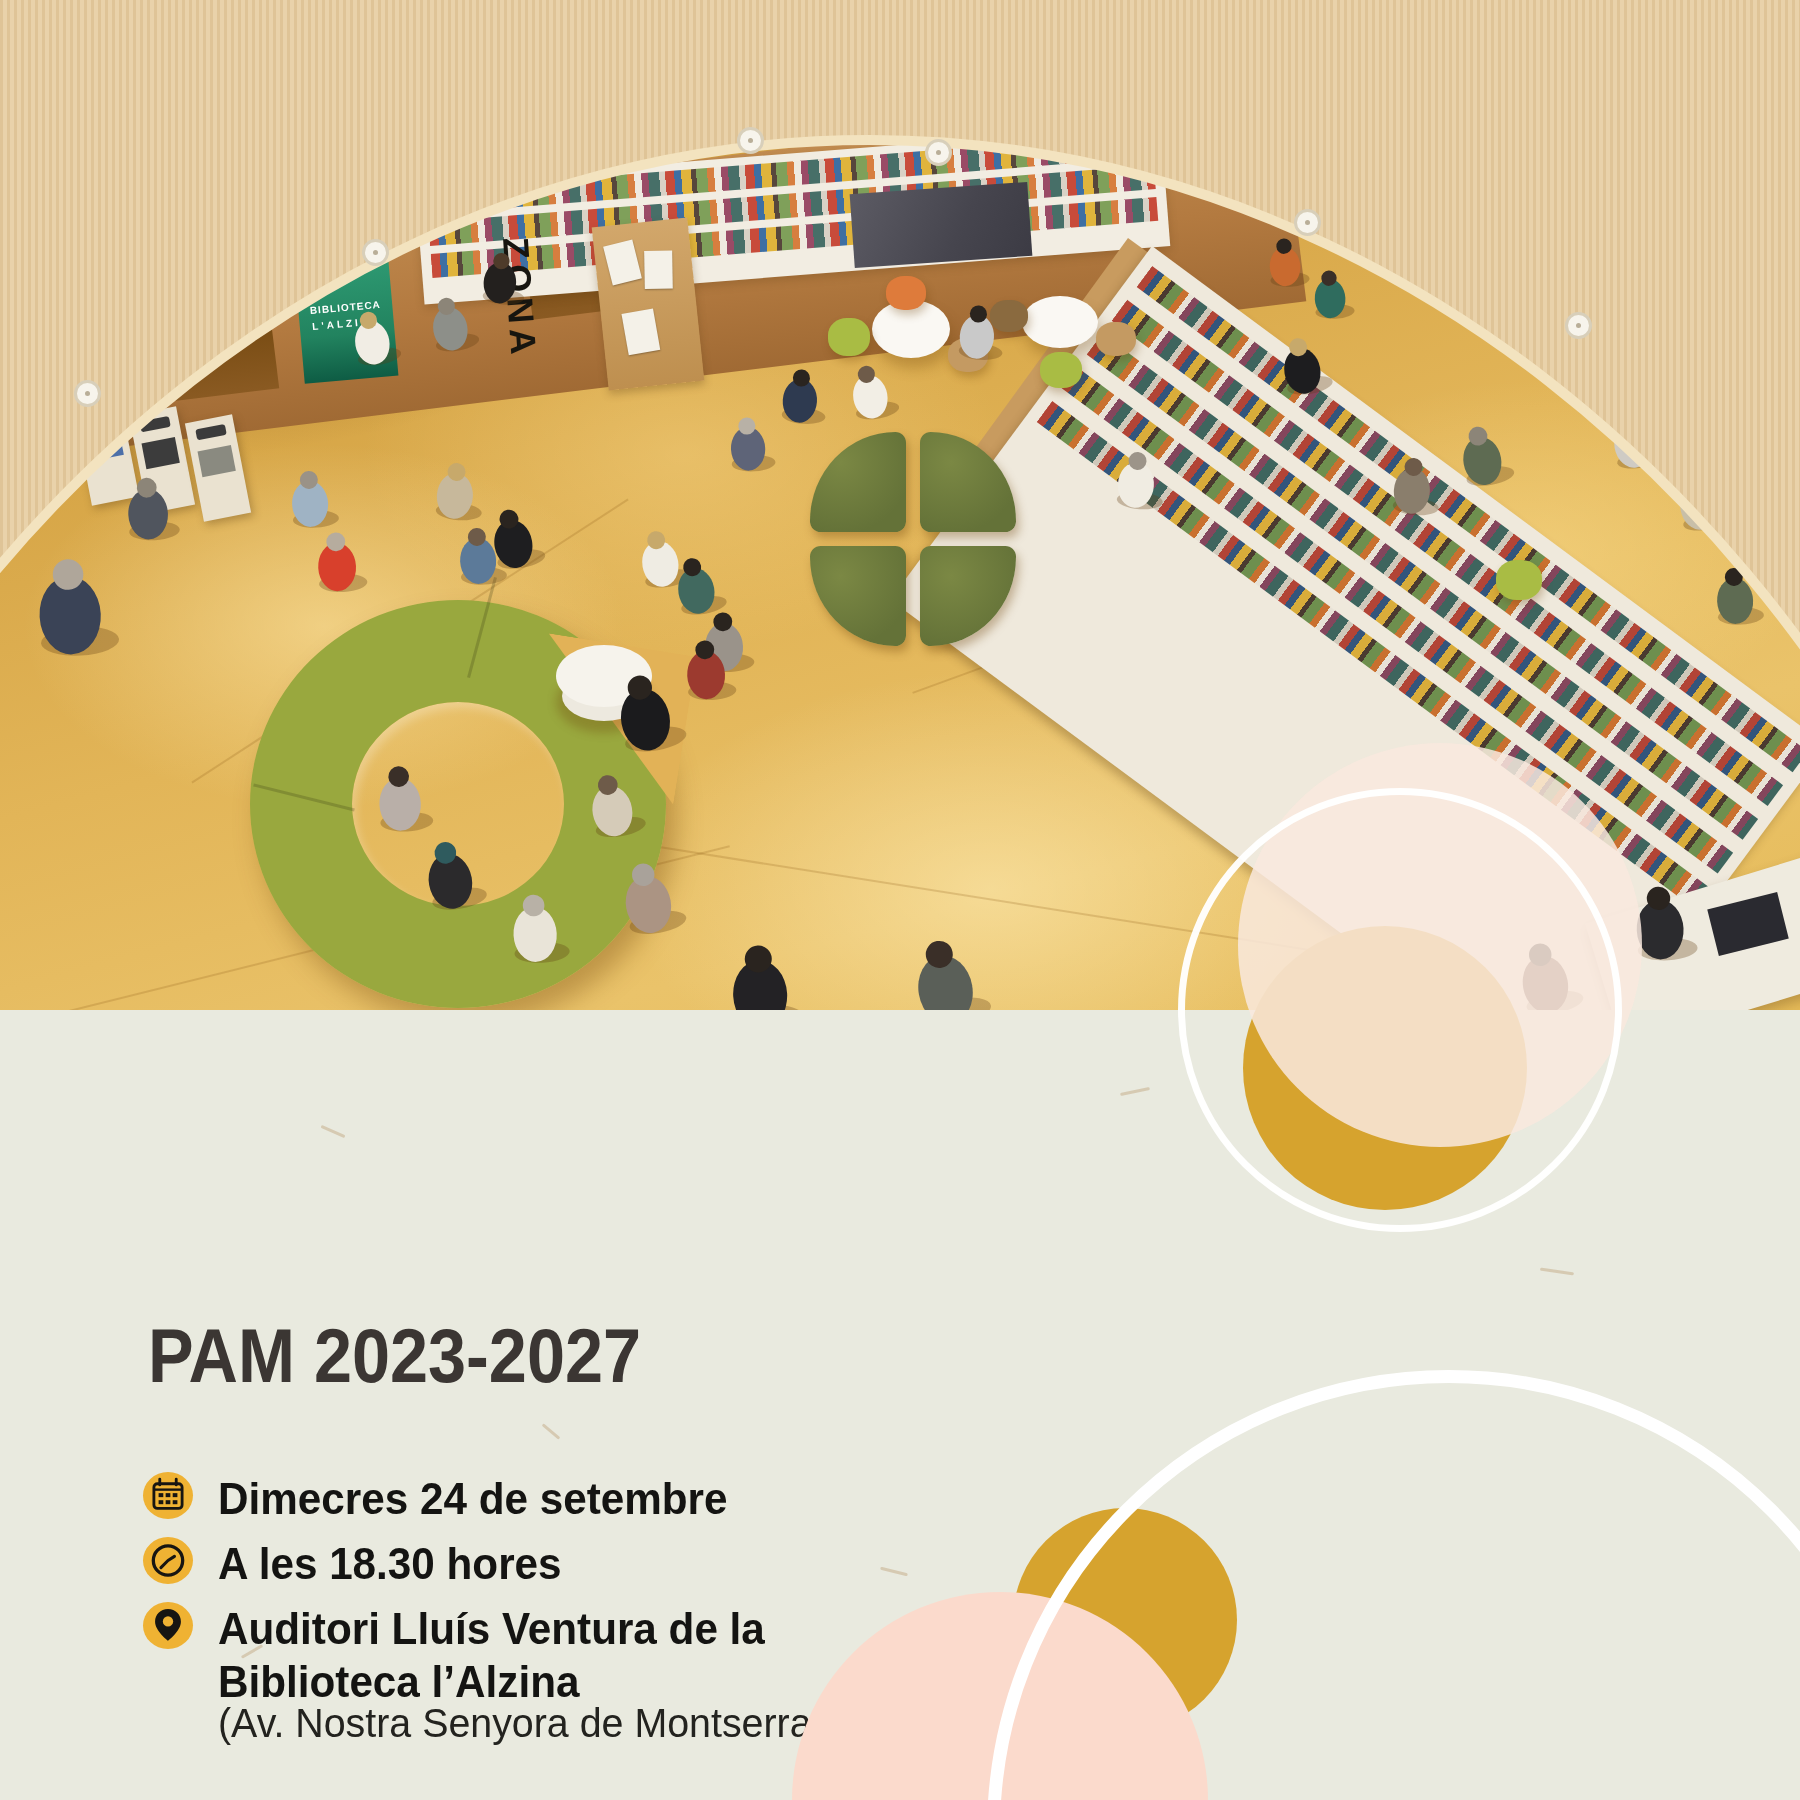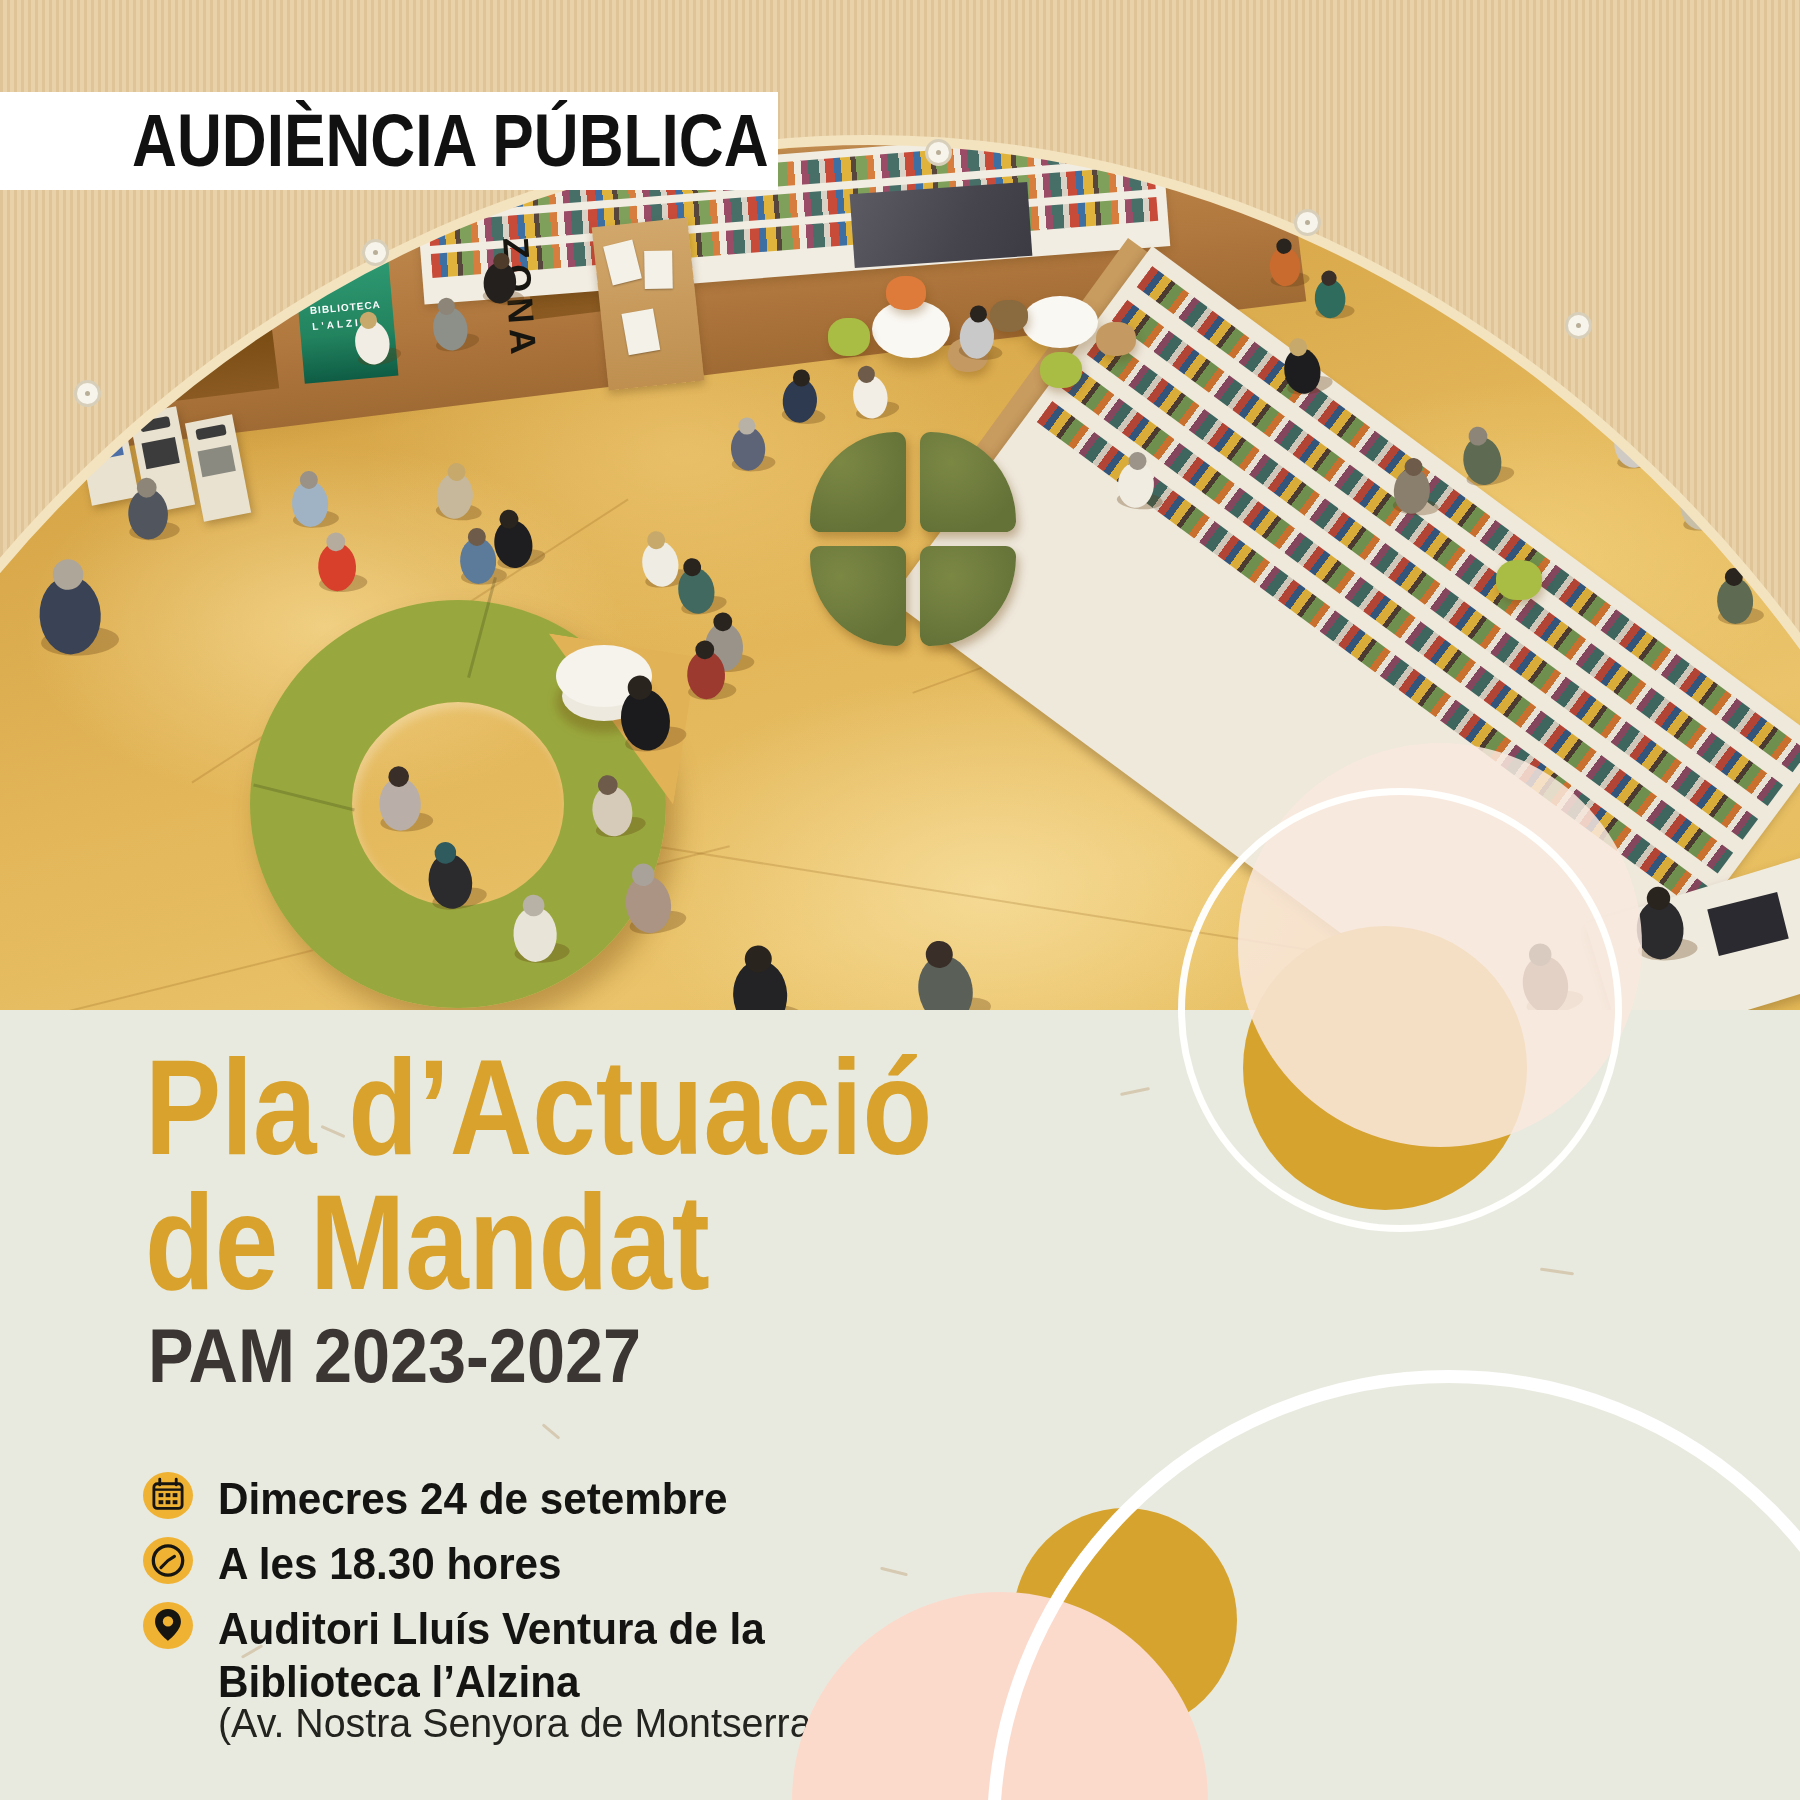--- a/index.html
+++ b/index.html
@@ -397,38 +397,31 @@
     </svg>
     <div id="lamps">
         <div class="lamp" style="left: 74px; top: 380px;"></div>
         <div class="lamp" style="left: 362px; top: 239px;"></div>
         <div class="lamp" style="left: 737px; top: 127px;"></div>
         <div class="lamp" style="left: 925px; top: 139px;"></div>
         <div class="lamp" style="left: 1294px; top: 209px;"></div>
         <div class="lamp" style="left: 1565px; top: 312px;"></div>
       </div>
 
-    <div id="headerBand">
-      <div class="txt">AUDIÈNCIA PÚBLICA</div>
-    </div>
   </div>
 
   <div id="lower">
     <div class="fleck" style="left:320px;top:120px;width:26px;height:3px;transform:rotate(24deg)"></div>
     <div class="fleck" style="left:1120px;top:80px;width:30px;height:3px;transform:rotate(-12deg)"></div>
     <div class="fleck" style="left:540px;top:420px;width:22px;height:3px;transform:rotate(40deg)"></div>
     <div class="fleck" style="left:1540px;top:260px;width:34px;height:3px;transform:rotate(8deg)"></div>
     <div class="fleck" style="left:240px;top:640px;width:24px;height:3px;transform:rotate(-30deg)"></div>
     <div class="fleck" style="left:880px;top:560px;width:28px;height:3px;transform:rotate(14deg)"></div>
   </div>
 
-  <div id="titleBlock">
-    <div class="titleLine">Pla d’Actuació</div>
-    <div class="titleLine">de Mandat</div>
-  </div>
   <div id="pam">PAM 2023-2027</div>
 
   <div class="detailRow" style="top:1472px">
     <span class="dicon">
       <svg width="50" height="47" viewBox="0 0 40 40">
         <rect x="8" y="10" width="24" height="21" rx="3" fill="none" stroke="#171512" stroke-width="2.4"></rect>
         <path d="M8 15 H32" stroke="#171512" stroke-width="2"></path>
         <path d="M13 6 v5 M27 6 v5" stroke="#171512" stroke-width="2.4" stroke-linecap="round"></path>
         <g fill="#171512">
           <rect x="12" y="18" width="4" height="3.4"></rect>

